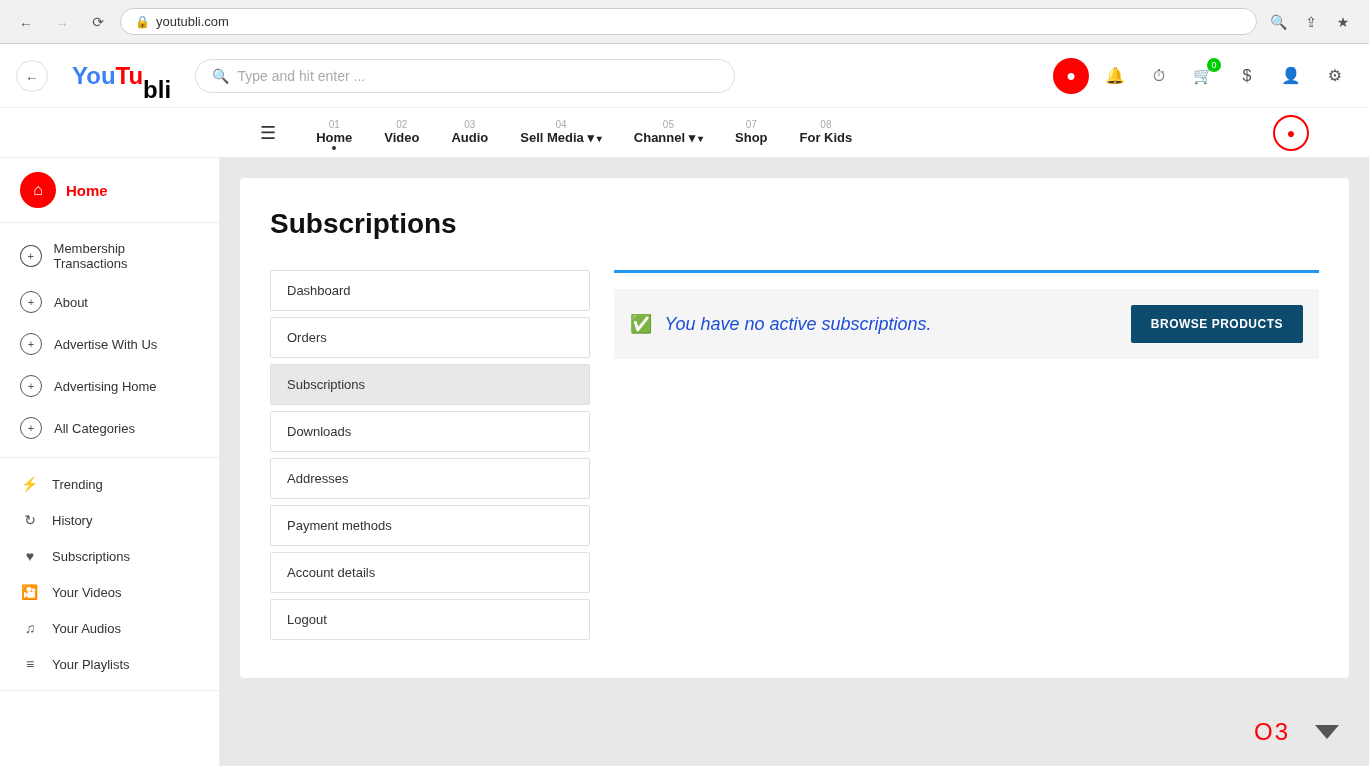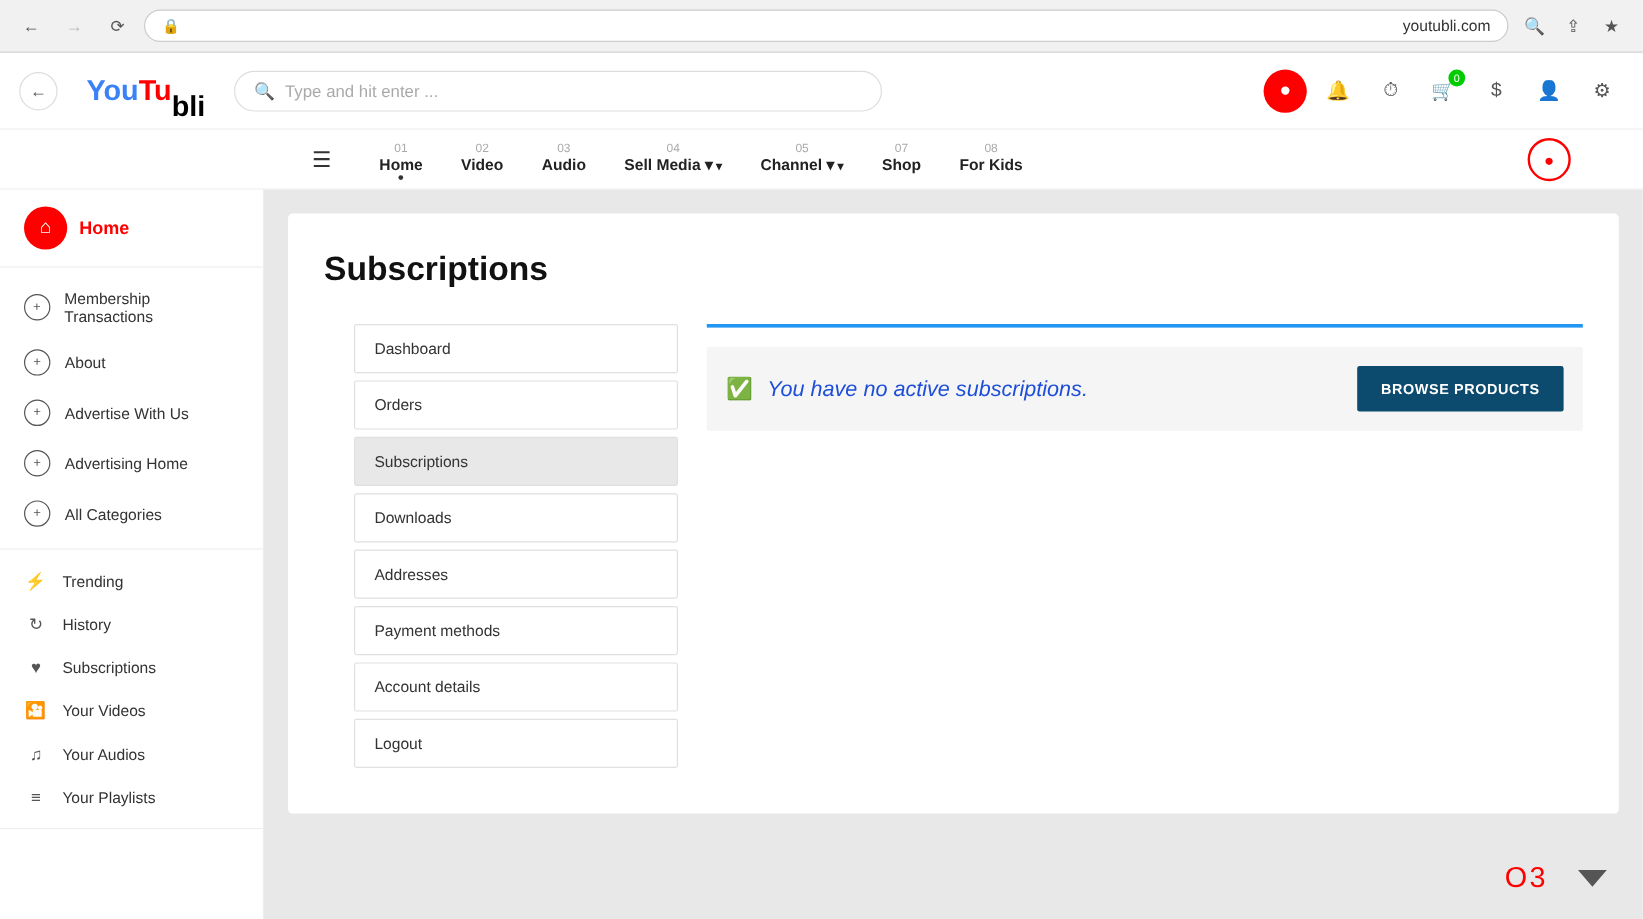--- a/index.html
+++ b/index.html
@@ -32,21 +32,21 @@
       border: 1px solid #ccc;
       border-radius: 20px;
       padding: 5px 14px;
       display: flex;
       align-items: center;
       gap: 6px;
       font-size: 13px;
       color: #333;
     }
     .address-bar .lock-icon { color: #555; font-size: 12px; }
-    .address-url { flex: 1; text-align: right; }
+    .address-url { flex: 1; }
     .browser-actions {
       display: flex; align-items: center; gap: 4px;
     }
     .browser-action-btn {
       width: 28px; height: 28px;
       border-radius: 50%;
       border: none;
       background: transparent;
       cursor: pointer;
       display: flex; align-items: center; justify-content: center;
@@ -273,23 +273,22 @@
       font-size: 28px;
       font-weight: bold;
       color: #111;
       margin-bottom: 30px;
     }
     .sub-layout {
       display: flex;
       gap: 24px;
     }
     .sub-sidebar {
-      width: 270px;
+      width: 320px;
       flex-shrink: 0;
-      margin-left: 25px;
     }
     .sub-menu-item {
       display: block;
       width: 100%;
       padding: 12px 16px;
       border: 1px solid #e0e0e0;
       background: white;
       text-align: left;
       cursor: pointer;
       font-size: 13px;

